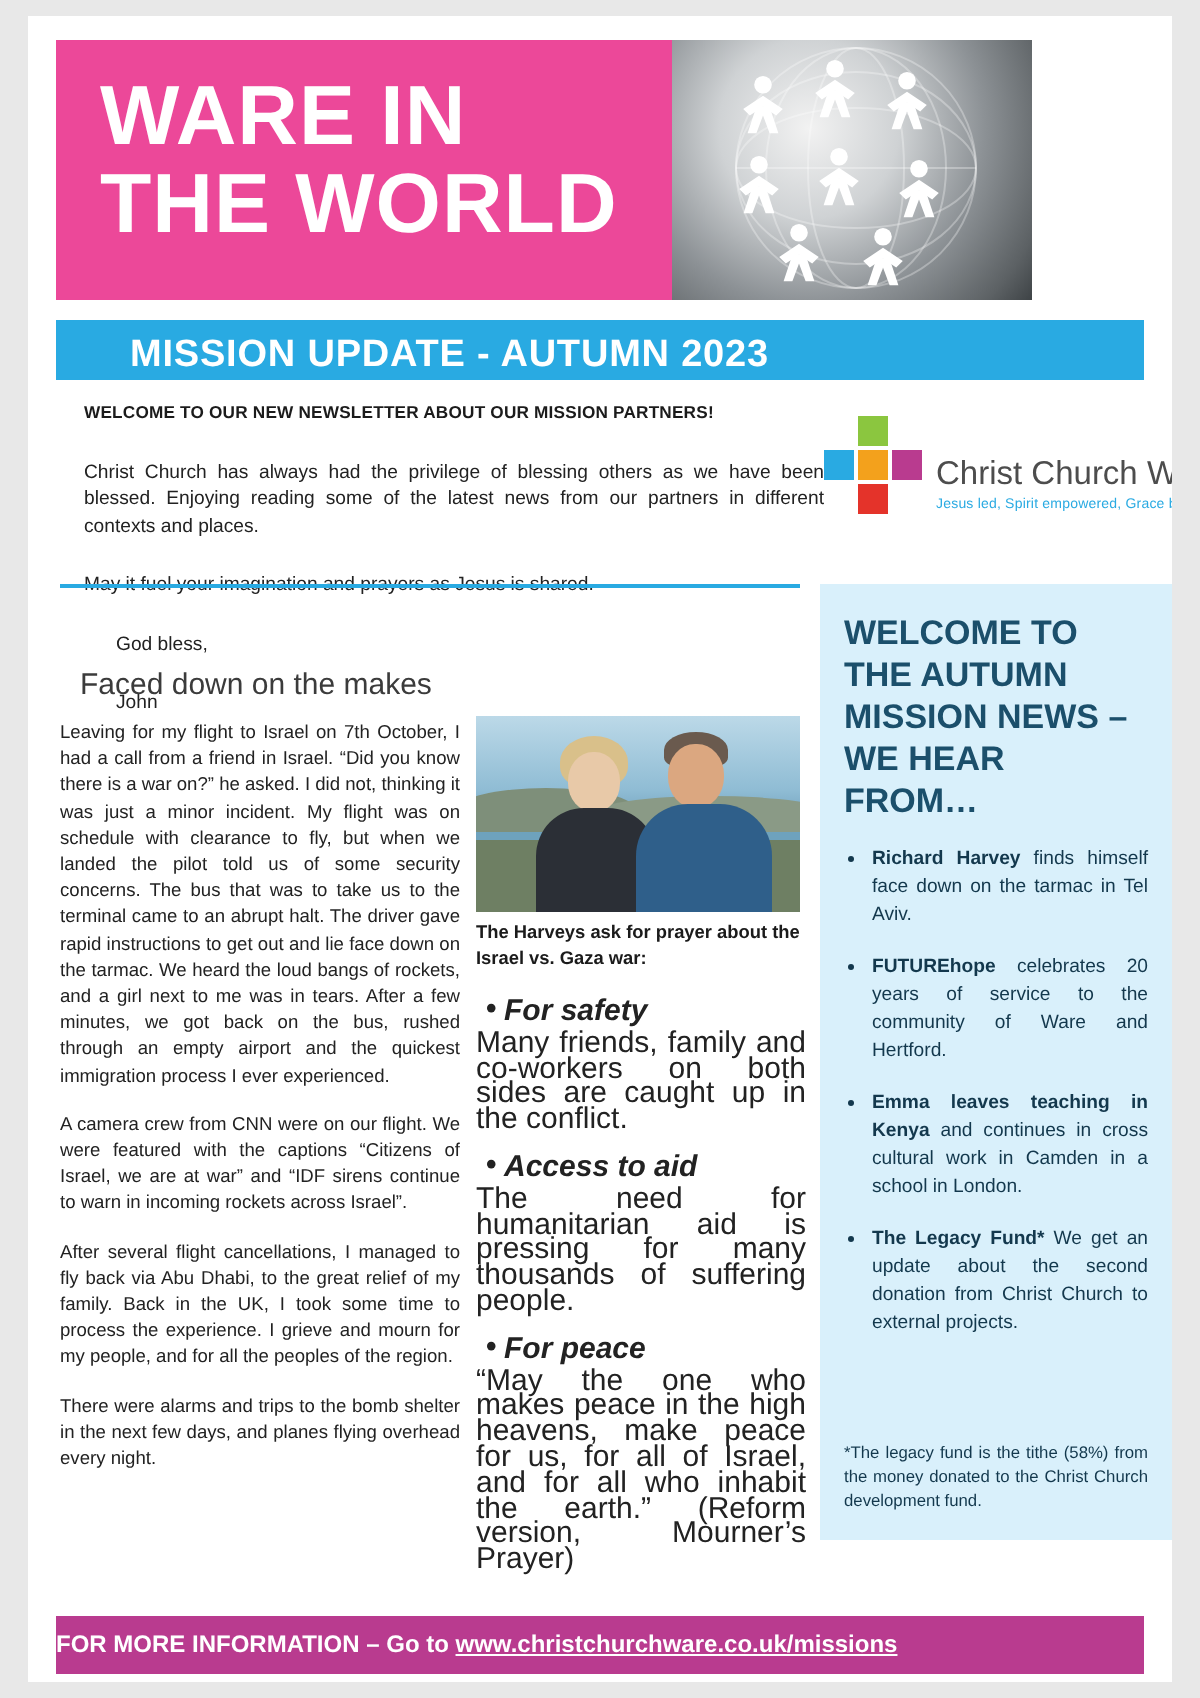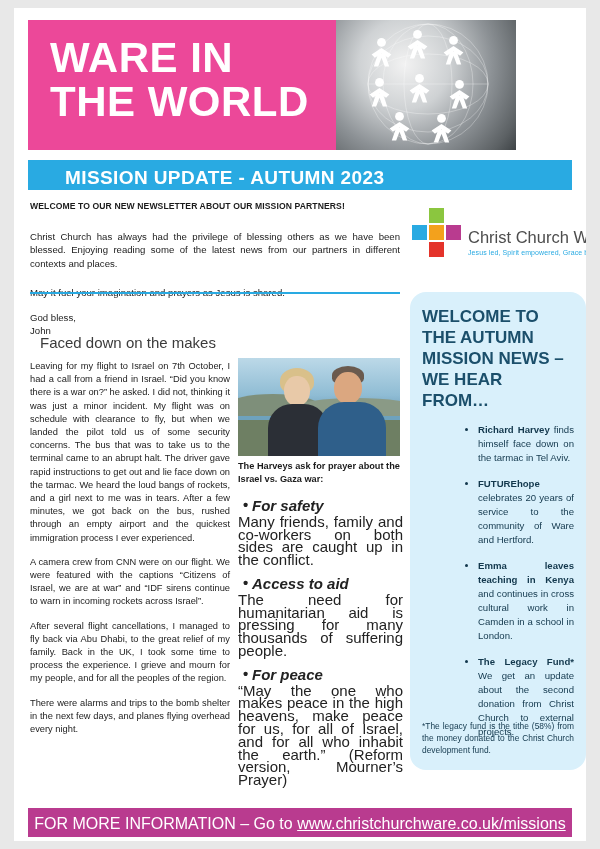--- a/index.html
+++ b/index.html
@@ -38,29 +38,29 @@
   .missionbar{
     position:absolute;left:14px;top:152px;width:544px;height:30px;
     background:#29aae2;
   }
   .missionbar span{
     position:absolute;left:14px;top:7px;
     color:#ffffff;font-weight:bold;font-size:19px;letter-spacing:0.4px;margin-left:23px;
   }
   
   .intro{
-    position:absolute;left:16px;top:192px;width:370px;
+    position:absolute;left:28px;top:192px;width:370px;
     font-size:9.6px;line-height:13.5px;color:#222;
   }
   .intro .lead{
     font-weight:bold;font-size:8.6px;color:#1b1b1b;margin-bottom:9px;
     letter-spacing:0.1px;
   }
   .intro p{margin:16px 0 11px 0;text-align:justify;}
-  .intro .sig{margin:0;}
+  .intro .sig{margin:16px;}
   
   .logo{
     position:absolute;left:396px;top:196px;width:176px;height:80px;
   }
   .logo .crosswrap{position:absolute;left:0;top:2px;width:54px;height:58px;}
   .logo .name{
     position:absolute;left:58px;top:24px;
     font-size:16.5px;color:#4d4d4d;font-weight:normal;white-space:nowrap;
   }
   .logo .tag{
@@ -109,44 +109,43 @@
     text-align:left;position:relative;
   }
   .col2 .sub:before{
     content:"•";position:absolute;left:-9px;top:-1px;font-style:normal;
   }
   .col2 p{margin:0 0 11px 0;}
   
   .panel{
     position:absolute;left:396px;top:284px;width:176px;height:478px;
     background:#d9f0fb;
-    border-radius:16px;
   }
   .panel h2{
     margin:0;padding:14px 12px 0 12px;
     font-size:17px;line-height:21px;color:#1b4f6b;font-weight:bold;
   }
   .panel ul{
     margin:12px 0 0 0;padding:0 12px 0 26px;
     font-size:9.6px;line-height:14px;color:#13384d;text-align:justify;
   }
-  .panel li{margin-bottom:12px;margin-left:42px;}
+  .panel li{margin-bottom:12px;}
   .panel li b{font-weight:bold;}
   .panel .footnote{
     position:absolute;left:12px;bottom:14px;width:152px;
     font-size:8.4px;line-height:12px;color:#13384d;text-align:justify;
   }
   
   .footer{
     position:absolute;left:14px;top:800px;width:544px;height:29px;
     background:#b93b8f;
   }
   .footer .txt{
-    position:absolute;left:0;right:0;top:7px;text-align:center;
-    color:#ffffff;font-size:16px;font-weight:normal;
+    position:absolute;left:0;right:0;top:7px;text-align:left;
+    color:#ffffff;font-size:12px;font-weight:bold;
   }
   .footer a{color:#ffffff;text-decoration:underline;}
 </style>
 </head>
 <body>
 
 <div class="page">
 
   <div class="masthead">
     <div class="title">

